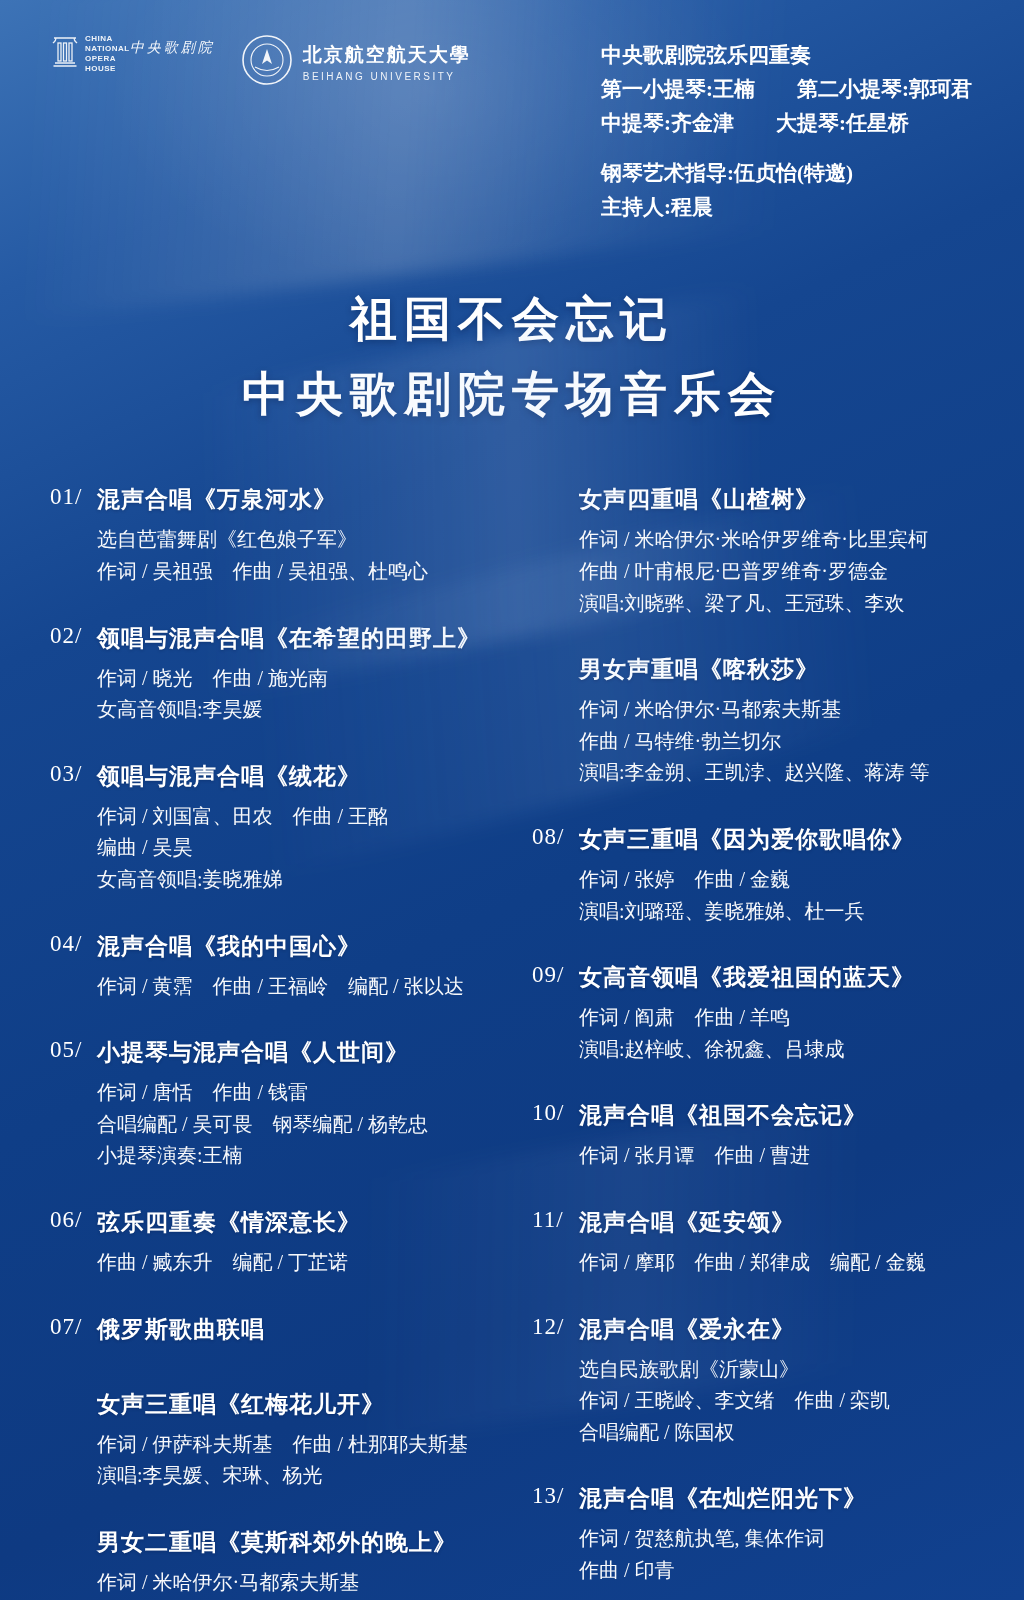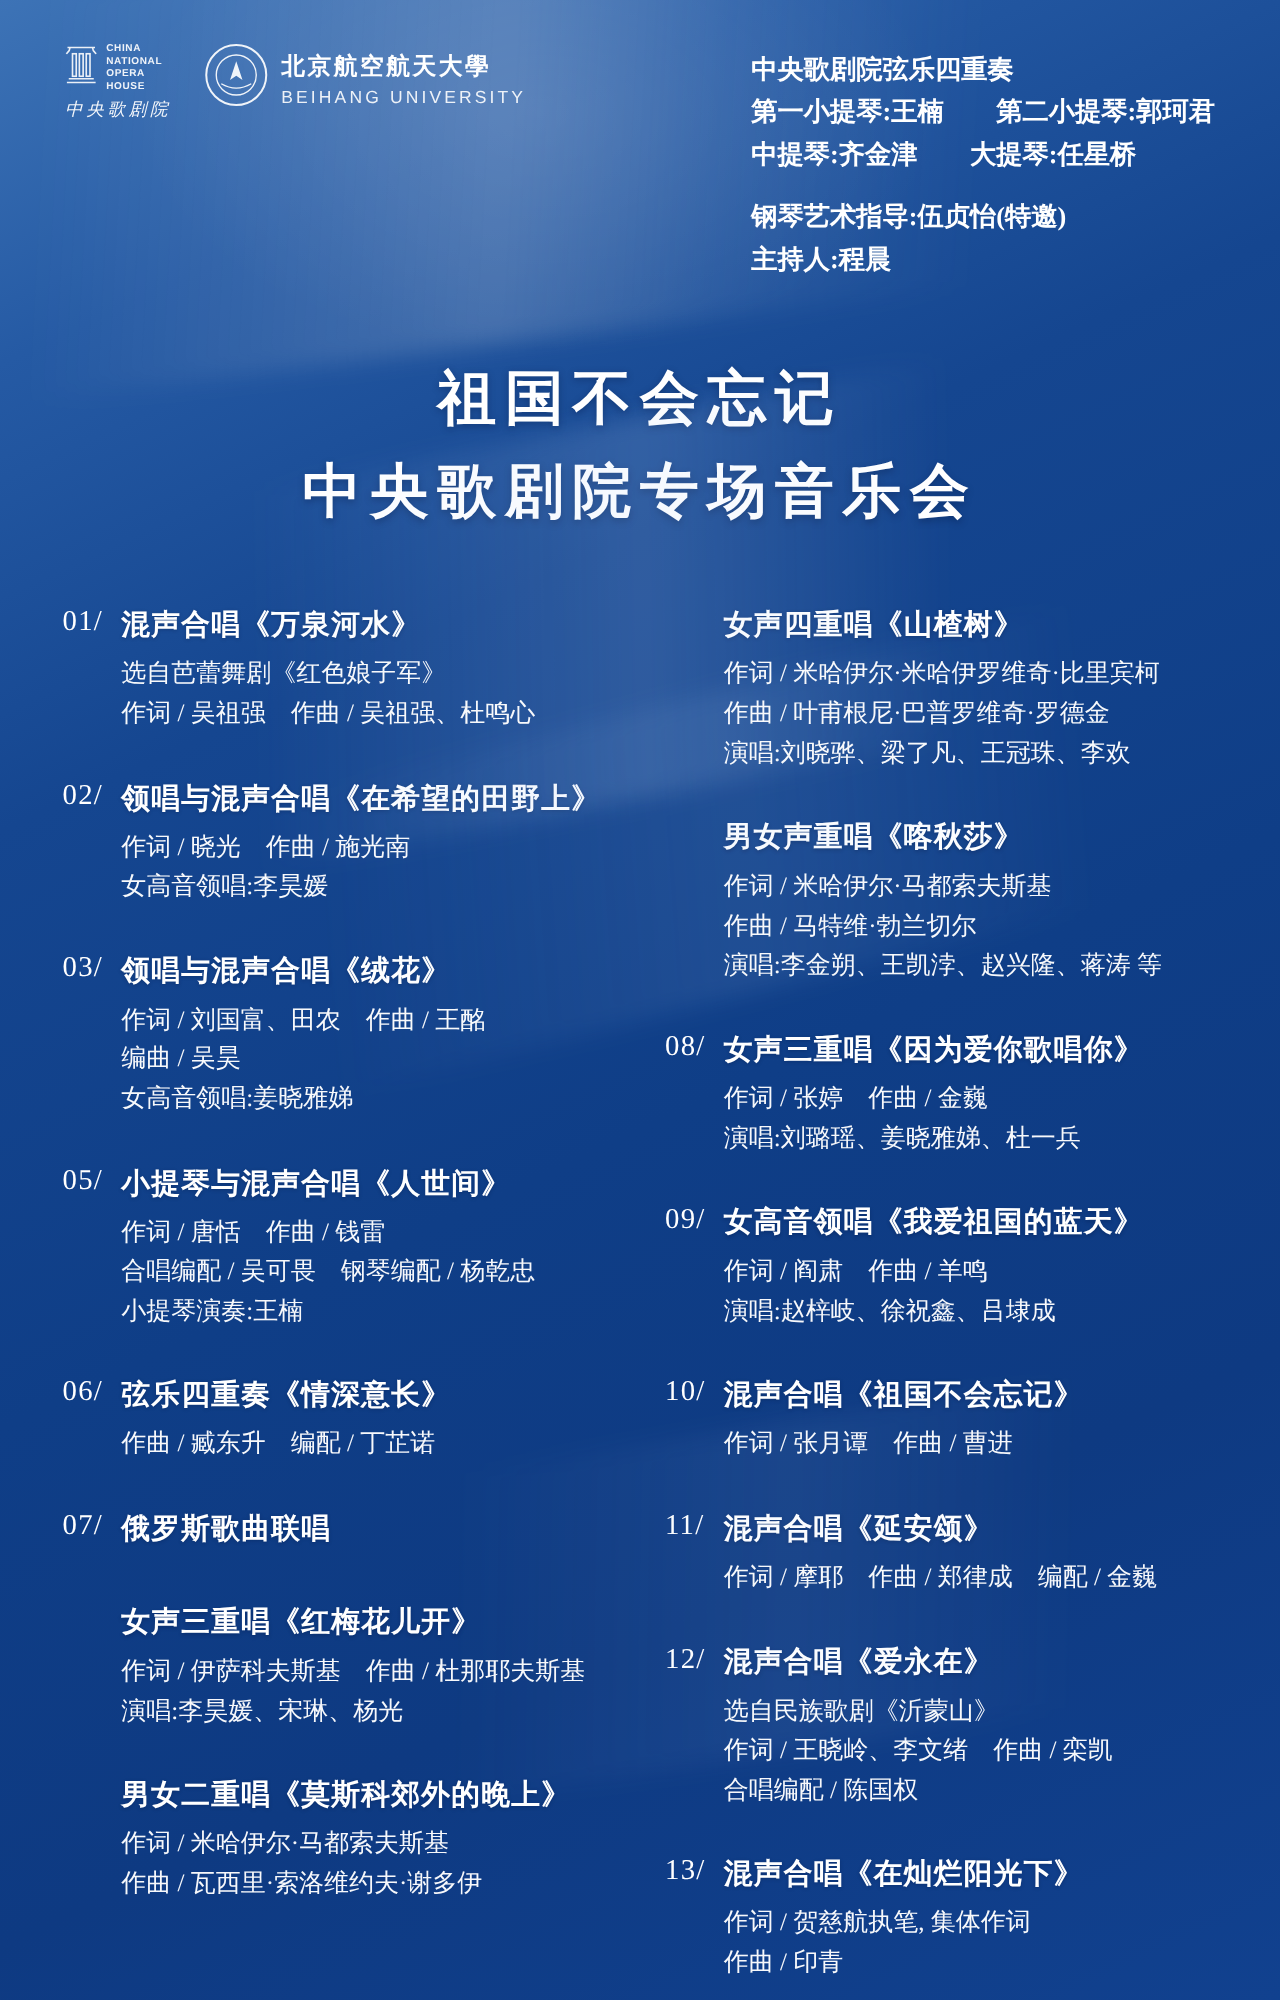--- a/index.html
+++ b/index.html
@@ -24,28 +24,28 @@
     background:linear-gradient(100deg,transparent 30%,rgba(170,205,245,.10) 52%,transparent 70%);}
   .streak.s4{top:1150px;left:-10%;width:130%;height:260px;transform:rotate(-9deg);
     background:linear-gradient(100deg,transparent 35%,rgba(190,215,250,.07) 55%,transparent 72%);}
   .glow{position:absolute;top:-120px;left:80px;width:700px;height:420px;
     background:radial-gradient(ellipse at center,rgba(255,255,255,.10),transparent 65%);}
 
   
   .header{position:relative;display:flex;justify-content:space-between;align-items:flex-start;
     padding:28px 52px 0 52px;}
   .logos{display:flex;align-items:flex-start;gap:26px;margin-top:6px;}
-  .logo-opera{display:flex;flex-direction:column;}
+  .logo-opera{display:flex;flex-direction:row;}
   .logo-opera .row{display:flex;align-items:flex-start;gap:7px;}
   .opera-en{font-family:"Liberation Sans",sans-serif;font-size:8px;line-height:1.25;
     letter-spacing:.5px;font-weight:700;opacity:.92;}
   .opera-zh{font-size:14px;letter-spacing:3px;margin-top:5px;font-style:italic;opacity:.95;}
   .logo-beihang{display:flex;align-items:center;gap:10px;}
   .beihang-text .zh{font-size:19px;font-weight:700;letter-spacing:2px;}
-  .beihang-text .en{font-family:"Liberation Sans",sans-serif;font-size:14px;letter-spacing:2.5px;
+  .beihang-text .en{font-family:"Liberation Sans",sans-serif;font-size:10px;letter-spacing:2.5px;
     margin-top:3px;opacity:.9;}
   .credits{text-align:left;font-weight:700;font-size:21px;line-height:1.62;margin-top:10px;}
   .credits .gap{height:16px;}
 
   
   .title-block{text-align:center;margin-top:58px;line-height:1.6;}
   .title-line{font-size:47px;font-weight:700;letter-spacing:7px;
     text-shadow:0 2px 6px rgba(0,20,60,.35);}
 
   
@@ -145,20 +145,27 @@
         <div class="item">
           <span class="num">03/</span>
           <div class="body">
             <div class="song-title">领唱与混声合唱《绒花》</div>
             <div class="detail">作词 / 刘国富、田农　作曲 / 王酩</div>
             <div class="detail">编曲 / 吴昊</div>
             <div class="detail">女高音领唱:姜晓雅娣</div>
           </div>
         </div>
         <div class="item">
+          <span class="num">04/</span>
+          <div class="body">
+            <div class="song-title">混声合唱《我的中国心》</div>
+            <div class="detail">作词 / 黄霑　作曲 / 王福岭　编配 / 张以达</div>
+          </div>
+        </div>
+        <div class="item">
           <span class="num">05/</span>
           <div class="body">
             <div class="song-title">小提琴与混声合唱《人世间》</div>
             <div class="detail">作词 / 唐恬　作曲 / 钱雷</div>
             <div class="detail">合唱编配 / 吴可畏　钢琴编配 / 杨乾忠</div>
             <div class="detail">小提琴演奏:王楠</div>
           </div>
         </div>
         <div class="item">
           <span class="num">06/</span>

